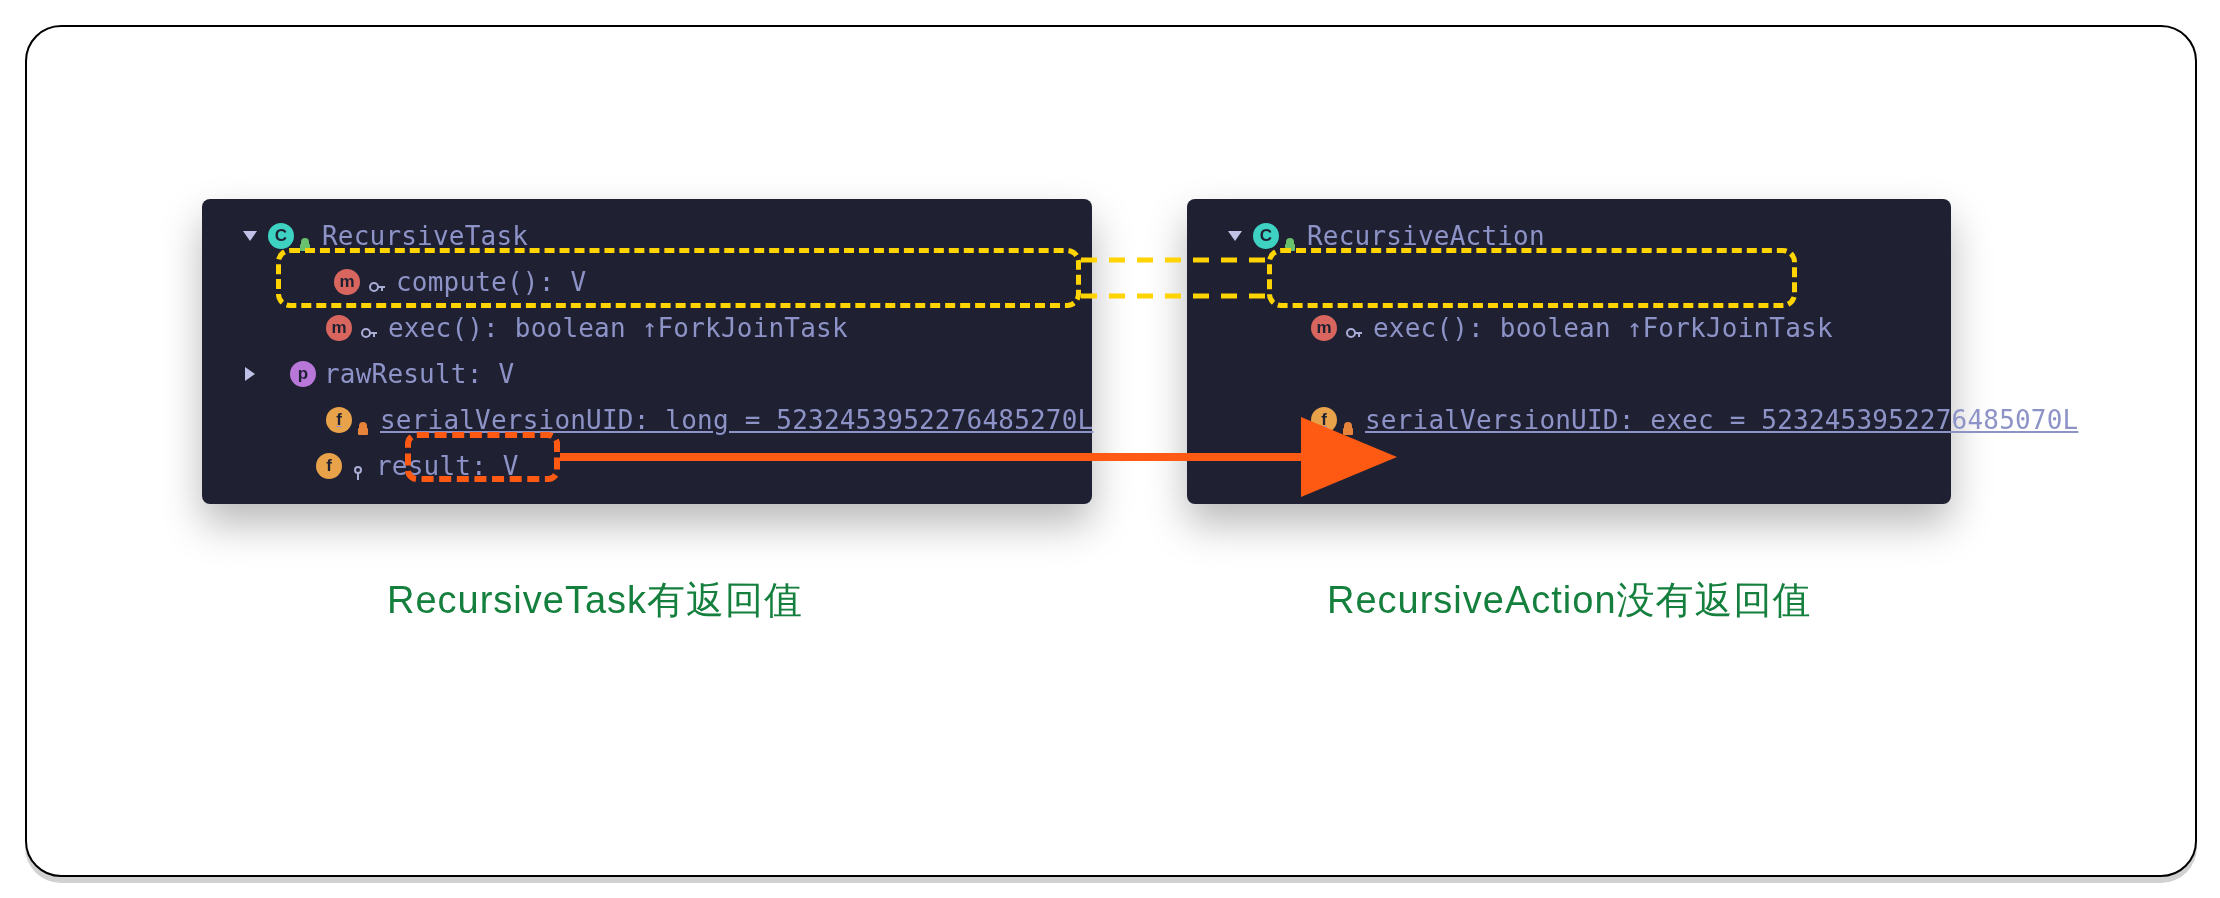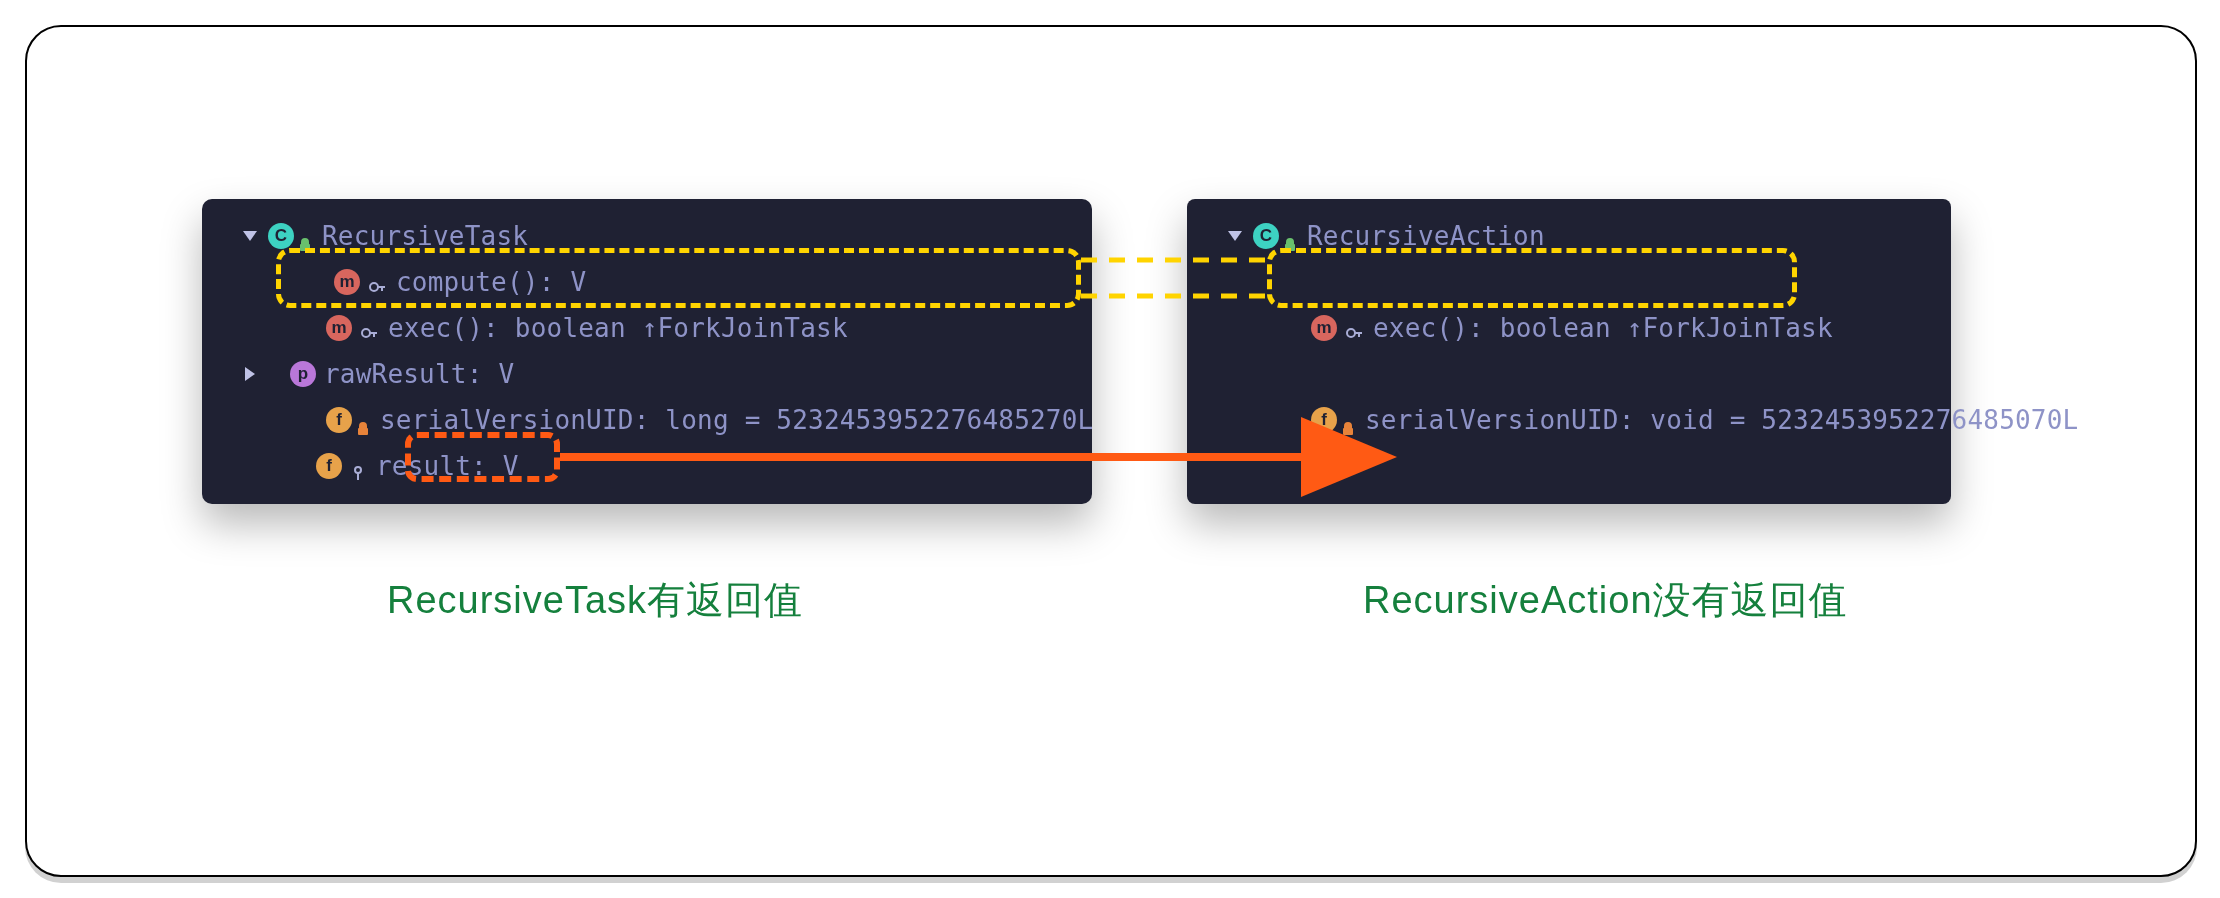--- a/index.html
+++ b/index.html
@@ -26,39 +26,39 @@
 
   .panel {
     position: absolute;
     background: #1f2133;
     border-radius: 8px;
     box-shadow: 0 20px 40px rgba(0,0,0,0.28);
     color: #8e93c7;
     font-size: 26px;
     line-height: 1.1;
   }
-  .panel.left  { left: 175px;  top: 172px; width: 890px; height: 305px; border-radius: 10px; }
+  .panel.left  { left: 175px;  top: 172px; width: 890px; height: 305px; }
   .panel.right { left: 1160px; top: 172px; width: 764px; height: 305px; }
 
   .row {
     position: absolute;
     left: 0;
     right: 0;
     height: 46px;
     display: flex;
     align-items: center;
     padding-left: 30px;
     box-sizing: border-box;
     white-space: nowrap;
   }
   .row.header  { top: 14px; }
   .row.r1 { top: 60px; padding-left: 38px; }
   .row.r2 { top: 106px; }
   .row.r3 { top: 152px; }
-  .row.r4 { top: 198px; }
+  .row.r4 { top: 198px; text-decoration: underline; }
   .row.r5 { top: 244px; padding-left: 20px; }
 
   .indent1 { width: 36px; flex: 0 0 36px; display:flex; align-items:center; justify-content:center; }
   .indent2 { width: 58px; flex: 0 0 58px; }
 
   .chevron {
     width: 0; height: 0;
     border-left: 7px solid transparent;
     border-right: 7px solid transparent;
     border-top: 10px solid #bfc2e6;
@@ -122,21 +122,21 @@
 
   .caption {
     position: absolute;
     top: 548px;
     font-family: "Comic Sans MS", "STKaiti", "Kaiti SC", cursive, sans-serif;
     font-size: 38px;
     color: #15803d;
     letter-spacing: 1px;
   }
   .caption.left  { left: 360px; }
-  .caption.right { left: 1336px; }
+  .caption.right { left: 1300px; }
 
   .svg-overlay {
     position: absolute;
     left: 0; top: 0;
     width: 100%;
     height: 100%;
     pointer-events: none;
   }
 
   
@@ -301,21 +301,21 @@
         <span class="indent2"></span>
       <span class="badge field">
           <span class="letter field"></span>
         </span>
       <span class="mini-lock orange">
         <svg viewBox="0 0 14 14">
             <rect x="2" y="6" width="10" height="7" rx="1"></rect>
             <path d="M4 6 V4 a3 3 0 0 1 6 0 V6" fill="none" stroke="#e7833a" stroke-width="2"></path>
           </svg>
       </span>
-      <span class="text">serialVersionUID: void = 5232453952276485070L</span>
+      <span class="text">serialVersionUID: exec = 5232453952276485070L</span>
     </div>
   </div>
 
   <div class="hl-yellow-left"></div>
   <div class="hl-yellow-right"></div>
   <div class="hl-orange-result"></div>
 
   <svg class="svg-overlay" viewBox="0 0 2168 848">
 
     <line x1="1054" y1="233" x2="1240" y2="233" stroke="#ffd400" stroke-width="5" stroke-dasharray="16 12"></line>

